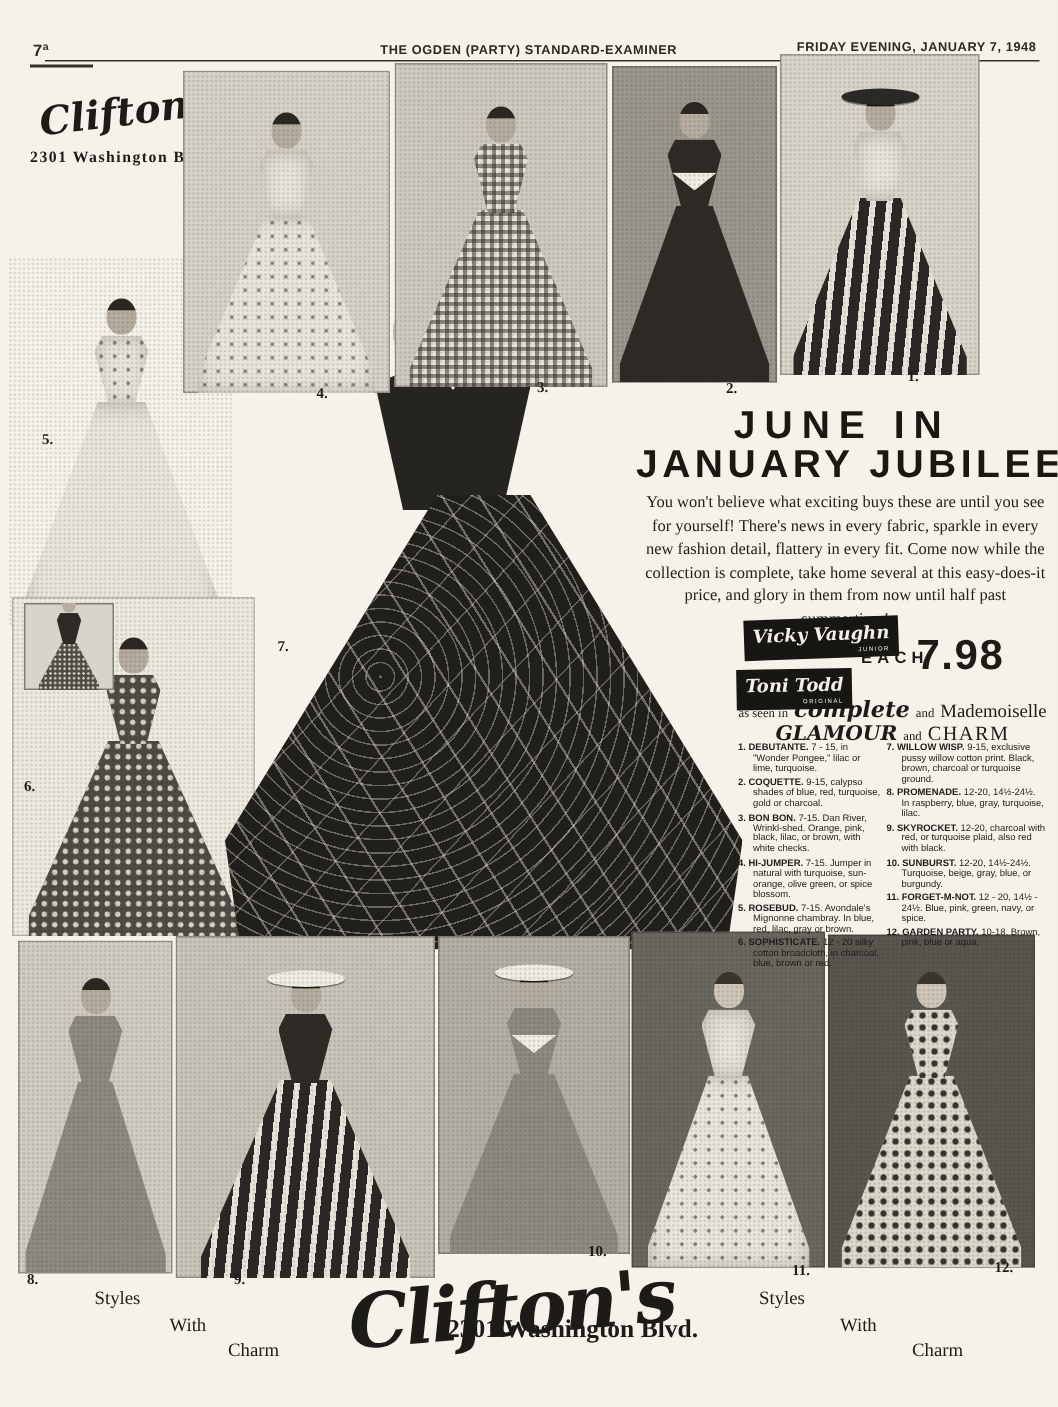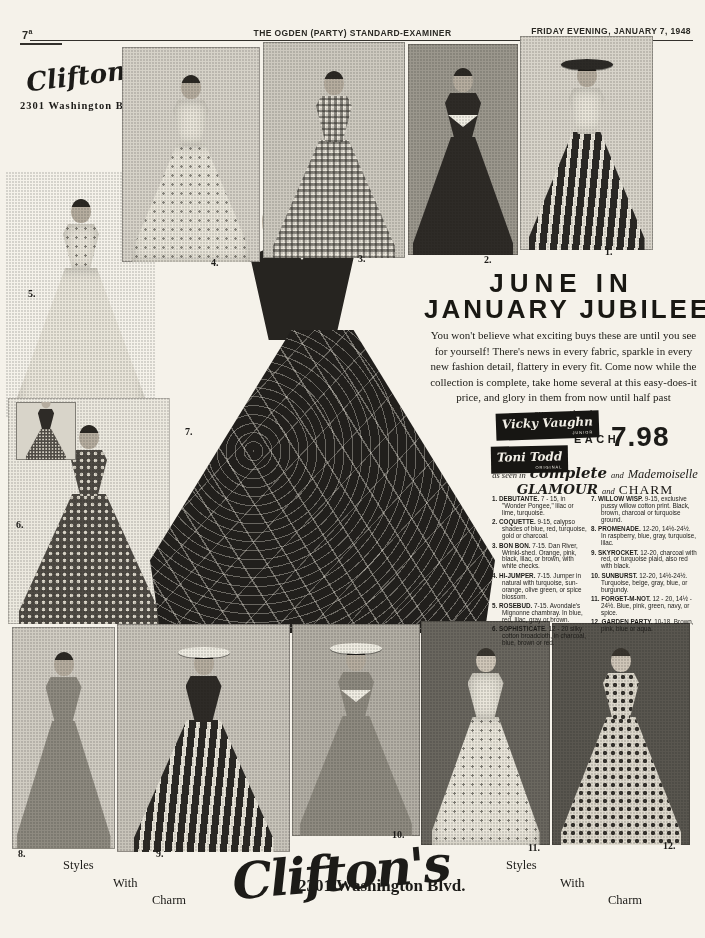--- a/index.html
+++ b/index.html
@@ -61,23 +61,23 @@
   .headline.l1 { top:268px; font-size:26px; letter-spacing:6px; }
   .headline.l2 { top:294px; font-size:26px; letter-spacing:3px; }
   .bodycopy { position:absolute; left:430px; top:328px; width:267px; text-align:center;
     font-size:11px; line-height:15.5px; color:#22211c; }
   .brandbox { position:absolute; background:#171613; color:#f2efe6; text-align:center; z-index:3; }
   .brandbox .bname { font-size:12px; line-height:1; padding:5px 6px 2px; }
   .brandbox .bsub  { display:block; font-family:"Liberation Sans",sans-serif; font-style:normal; font-weight:normal; font-size:4px; letter-spacing:1px; text-align:right; padding:0 6px 3px; }
   .each  { position:absolute; left:574px; top:433px; font-family:"Liberation Sans",sans-serif; font-weight:bold; font-size:11px; letter-spacing:3.5px; }
   .price { position:absolute; left:611px; top:421px; font-family:"Liberation Sans",sans-serif; font-weight:bold; font-size:28px; letter-spacing:1px; }
   .seenrow { position:absolute; text-align:center; white-space:nowrap; }
-  .seen-sm { font-style:italic; font-size:8.5px; }
+  .seen-sm { font-size:8.5px; }
   .seen-seventeen { font-family:"DejaVu Serif",serif; font-style:italic; font-weight:bold; font-size:15px; }
-  .seen-mlle { font-size:12.5px;font-style:italic; }
+  .seen-mlle { font-size:12.5px; }
   .seen-glamour { font-family:"DejaVu Serif",serif; font-style:italic; font-weight:bold; font-size:13.5px; }
   .seen-charm { font-size:13.5px; letter-spacing:1px; }
   
   .cat-col { position:absolute; top:496px; font-family:"Liberation Sans",sans-serif; font-size:6.3px; line-height:6.9px; color:#1c1b18; z-index:4; }
   .cat-item { margin-bottom:2.6px; padding-left:10px; text-indent:-10px; }
   .cat-num, .cat-name { font-weight:bold; }
   
   .cascade { position:absolute; font-size:12.5px; font-weight:normal; z-index:6; }
   
   .m7 { position:absolute; z-index:1; }

